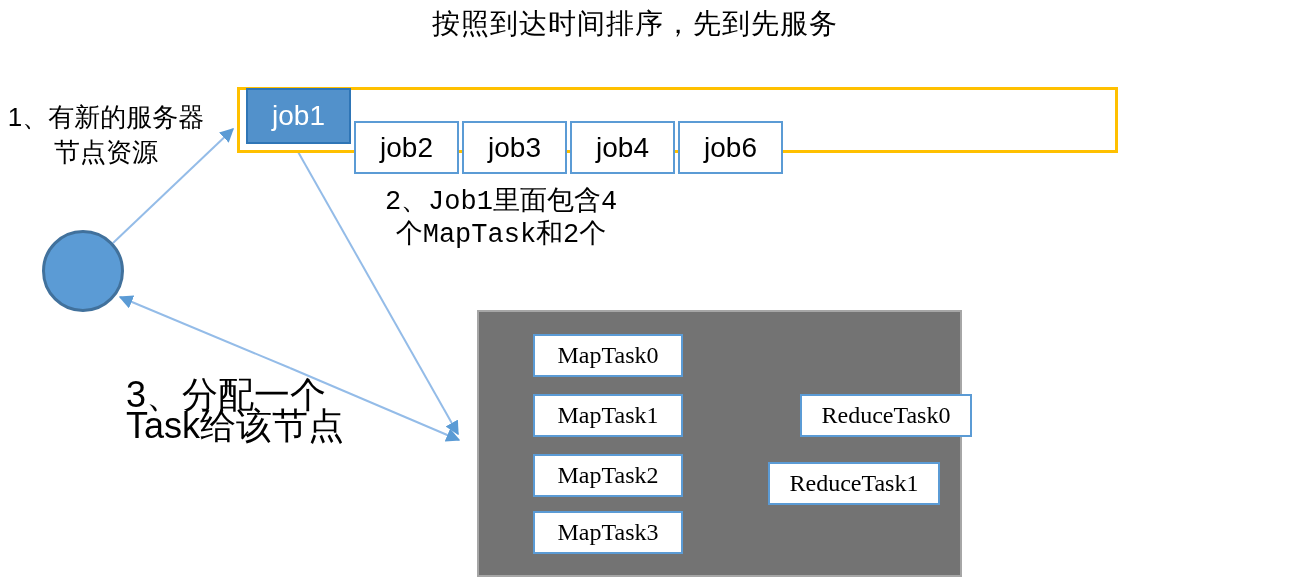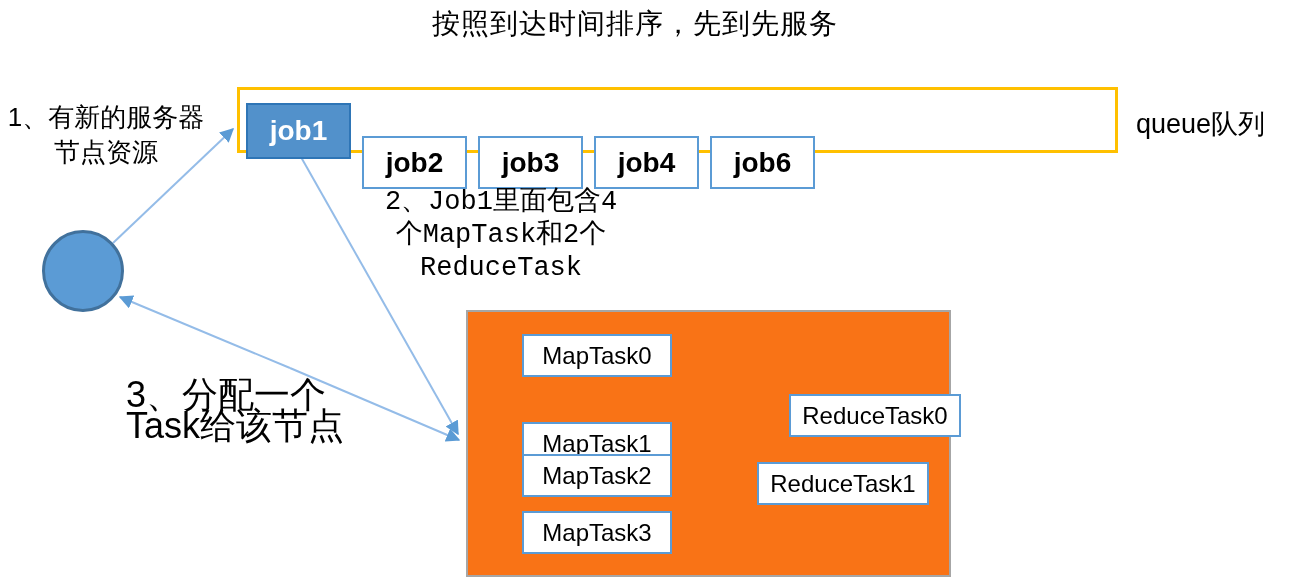--- a/index.html
+++ b/index.html
@@ -34,24 +34,23 @@
   .queue-frame {
     position: absolute;
     left: 237px; top: 87px;
     width: 881px; height: 66px;
     border: 3px solid var(--queue-border-orange);
     box-sizing: border-box;
     background: #ffffff;
   }
   .jobs-row {
     position: absolute;
-    left: 246px; top: 104px;
+    left: 246px; top: 89px;
     display: flex;
-    gap: 11px;
-    font-weight: bold;
+    gap: 3px;
   }
   .job {
     width: 105px; height: 53px;
     box-sizing: border-box;
     border: 2px solid var(--accent-blue);
     background: #ffffff;
     display: flex;
     align-items: center;
     justify-content: center;
     font-size: 28px;
@@ -86,39 +85,40 @@
     position: absolute;
     left: 42px; top: 230px;
     width: 82px; height: 82px;
     border-radius: 50%;
     background: var(--circle-fill);
     border: 3px solid var(--circle-border);
     box-sizing: border-box;
   }
   .task-container {
     position: absolute;
-    left: 466px; top: 310px;
+    left: 477px; top: 310px;
     width: 485px; height: 267px;
     border: 2px solid var(--task-container-border);
     box-sizing: border-box;
-    background: #f97316;
+    background: #737373;
+    font-family: Liberation Serif, serif;
   }
   .task-box {
     position: absolute;
     width: 150px; height: 43px;
     box-sizing: border-box;
     border: 2px solid var(--accent-blue);
     background: #ffffff;
     display: flex;
     align-items: center;
     justify-content: center;
     font-size: 24px;
   }
   .map0 { left: 54px; top: 22px; }
-  .map1 { left: 54px; top: 82px; margin-top: 28px; }
+  .map1 { left: 54px; top: 82px; }
   .map2 { left: 54px; top: 142px; }
   .map3 { left: 54px; top: 199px; }
   .reduce0 { left: 289px; top: 82px; width: 172px; margin-left: 32px; }
   .reduce1 { left: 289px; top: 142px; width: 172px; margin-top: 8px; }
   .arrows-layer {
     position: absolute;
     left: 0; top: 0;
     width: 1297px; height: 587px;
     pointer-events: none;
   }
@@ -148,33 +148,31 @@
   <div class="queue-frame"></div>
 
   <div class="jobs-row">
     <div class="job active">job1</div>
     <div class="job">job2</div>
     <div class="job">job3</div>
     <div class="job">job4</div>
     <div class="job">job6</div>
   </div>
 
-  <div class="queue-label">queue队列</div>
 
   <div class="annotation step1">
     <div>1、有新的服务器</div>
     <div>节点资源</div>
   </div>
 
   <div class="node-circle"></div>
 
   <div class="annotation step2">
     <div>2、Job1里面包含4</div>
     <div>个MapTask和2个</div>
-    <div>ReduceTask</div>
   </div>
 
   <div class="annotation step3">
     <div>3、分配一个</div>
     <div>Task给该节点</div>
   </div>
 
   <div class="task-container">
     <div class="task-box map0">MapTask0</div>
     <div class="task-box map1">MapTask1</div>

